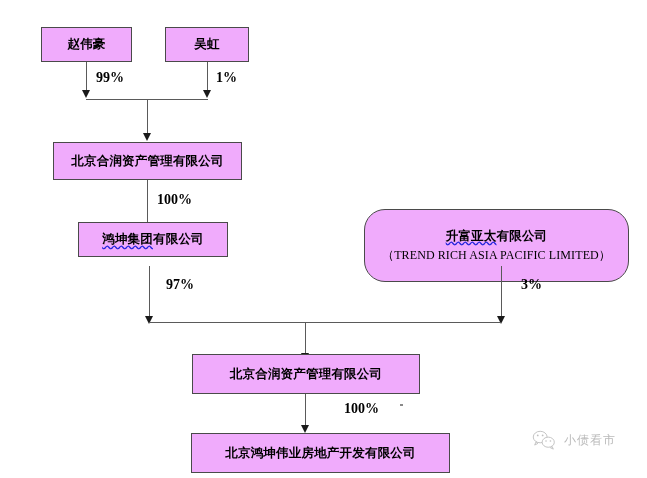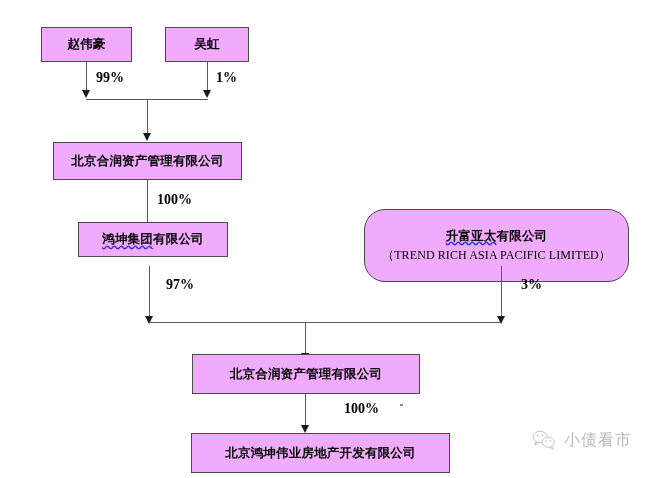--- a/index.html
+++ b/index.html
@@ -81,21 +81,21 @@
   }
   #watermark {
     position: absolute;
     display: flex;
     align-items: center;
     gap: 7px;
     opacity: 0.62;
   }
   #watermark .wm-text {
     font-family: "DejaVu Sans", "Liberation Sans", sans-serif;
-    font-size: 16px;
+    font-size: 12px;
     color: #8f8f8f;
     letter-spacing: 1px;
     white-space: nowrap;
   }
   .wechat-icon {
     width: 26px;
     height: 22px;
     display: block;
   }
 </style>

